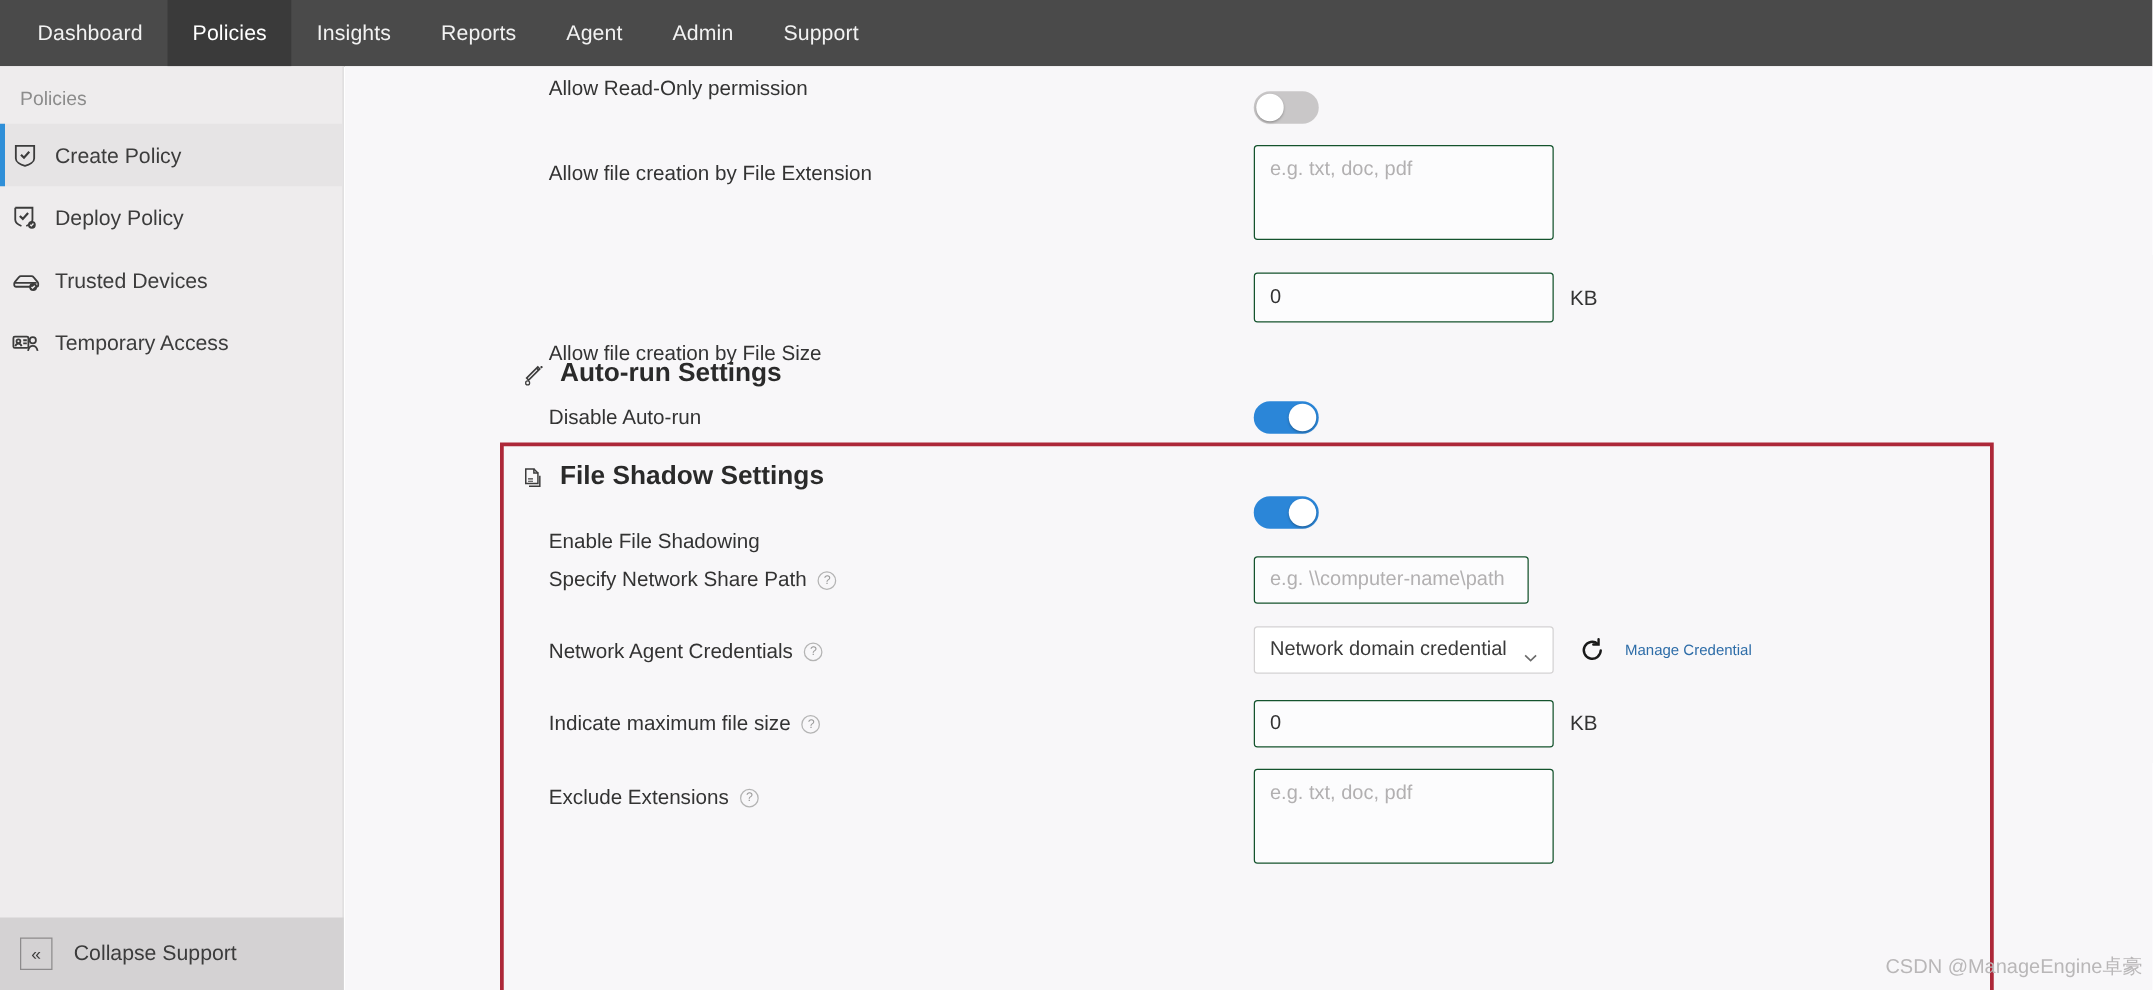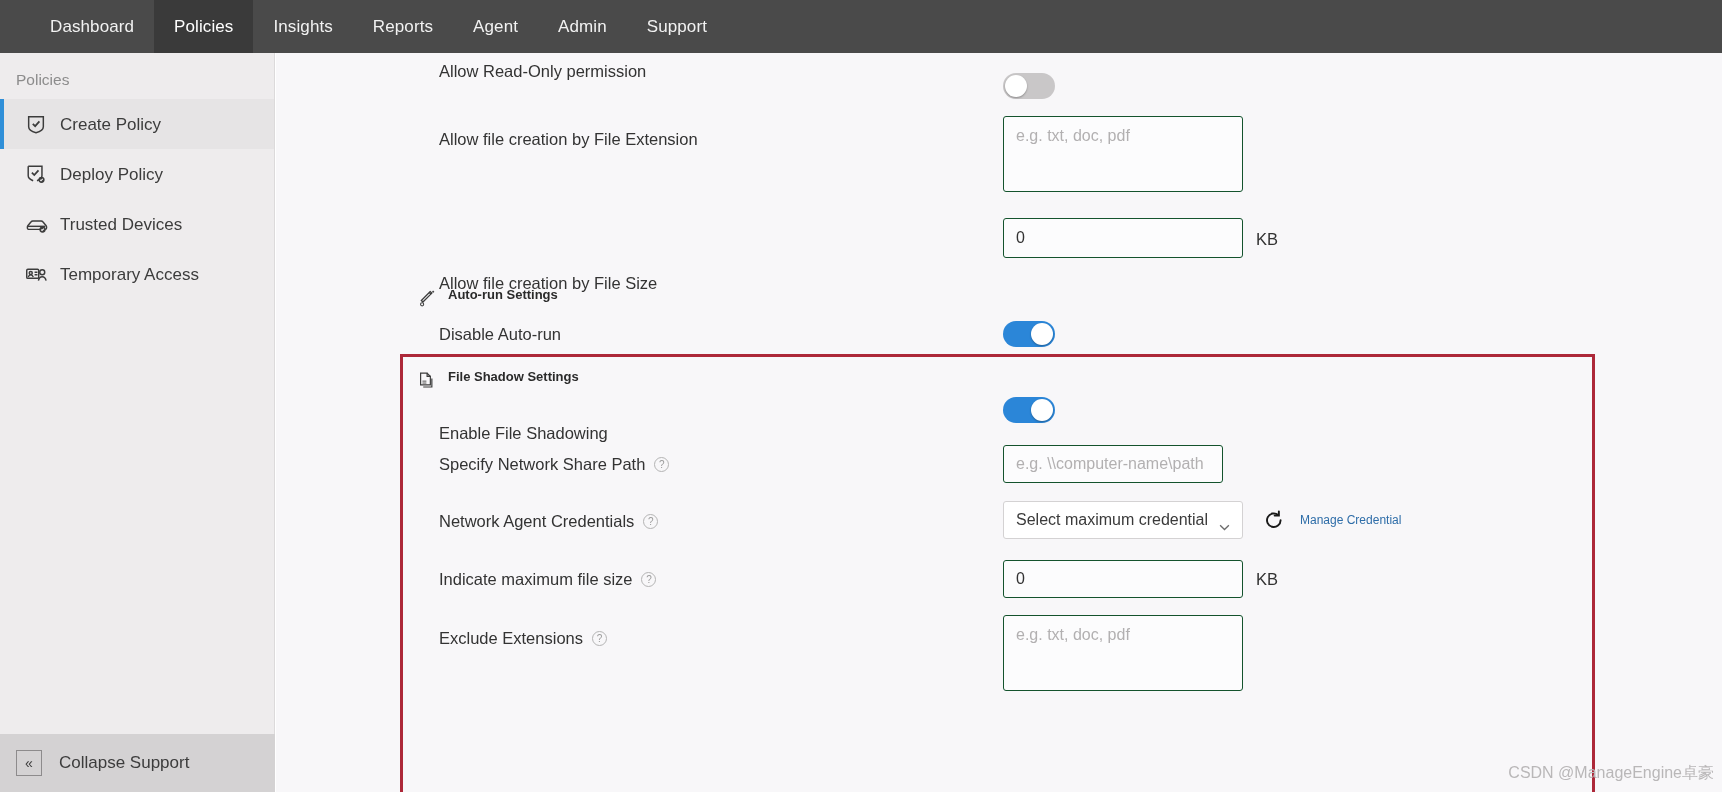--- a/index.html
+++ b/index.html
@@ -10,21 +10,21 @@
     overflow: hidden;
   }
   #app { position: relative; width: 1722px; height: 792px; }
 
   
   .topnav {
     position: absolute; top: 0; left: 0;
     width: 1722px; height: 53px;
     background: #4a4a4a;
     display: flex; align-items: stretch;
-    padding-left: 30px;
+    padding-left: 10px;
   }
   .nav-item {
     display: flex; align-items: center;
     padding: 0 20px;
     color: #f2f2f2;
     font-size: 17px;
     letter-spacing: .1px;
     cursor: pointer;
     white-space: nowrap;
   }
@@ -39,21 +39,21 @@
   }
   .sidebar-title {
     padding: 18px 0 10px 16px;
     font-size: 15.5px;
     color: #8c8c8c;
   }
   .side-item {
     position: relative;
     display: flex; align-items: center;
     height: 50px;
-    padding-left: 24px;
+    padding-left: 8px;
     font-size: 17px;
     color: #3c3c3c;
     cursor: pointer;
   }
   .side-item.active {
     background: #e6e4e5;
   }
   .side-item.active::before {
     content: "";
     position: absolute; left: 0; top: 0;
@@ -150,22 +150,22 @@
 
   .unit {
     position: absolute;
     font-size: 16.5px;
     color: #333333;
   }
 
   
   .sect {
     position: absolute;
-    display: flex; align-items: flex-start;
-    font-size: 13px;
+    display: flex; align-items: flex-end;
+    font-size: 21px;
     font-weight: bold;
     color: #2a2a2a;
   }
   .sect .sico {
     width: 22px; height: 22px;
     margin-right: 10px;
     display: flex; align-items: center; justify-content: center;
     flex: 0 0 22px;
   }
 
@@ -344,21 +344,21 @@
       <span>Specify Network Share Path</span>
       <span class="help-ico">?</span>
     </div>
     <input class="txtinput" style="top: 392px; left: 727px; width: 220px; height: 38px;" placeholder="e.g. \\computer-name\path">
 
     <div class="row-label" style="top:459px;">
       <span>Network Agent Credentials</span>
       <span class="help-ico">?</span>
     </div>
     <div class="selectbox" style="top:448px; left:727px; width:240px; height:38px;">
-      <span>Select maximum credential</span>
+      <span>Network domain credential</span>
       <span class="chev">
         <svg width="11" height="7" viewBox="0 0 12 8" fill="none" stroke="#6b6b6b" stroke-width="1.5">
           <path d="M1 1.5L6 6.3l5-4.8"></path>
         </svg>
       </span>
     </div>
     <div class="refresh-btn" style="top:454px; left:985px;">
       <svg width="22" height="22" viewBox="0 0 24 24" fill="none" stroke="#1a1a1a" stroke-width="2.1" stroke-linecap="round">
         <path d="M19.2 12.3a7.4 7.4 0 1 1-2.6-5.7"></path>
         <path d="M17.3 2.6v4.6h-4.6"></path>

